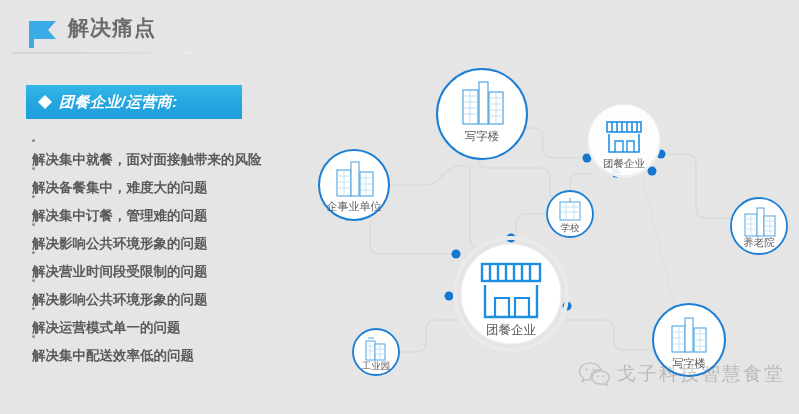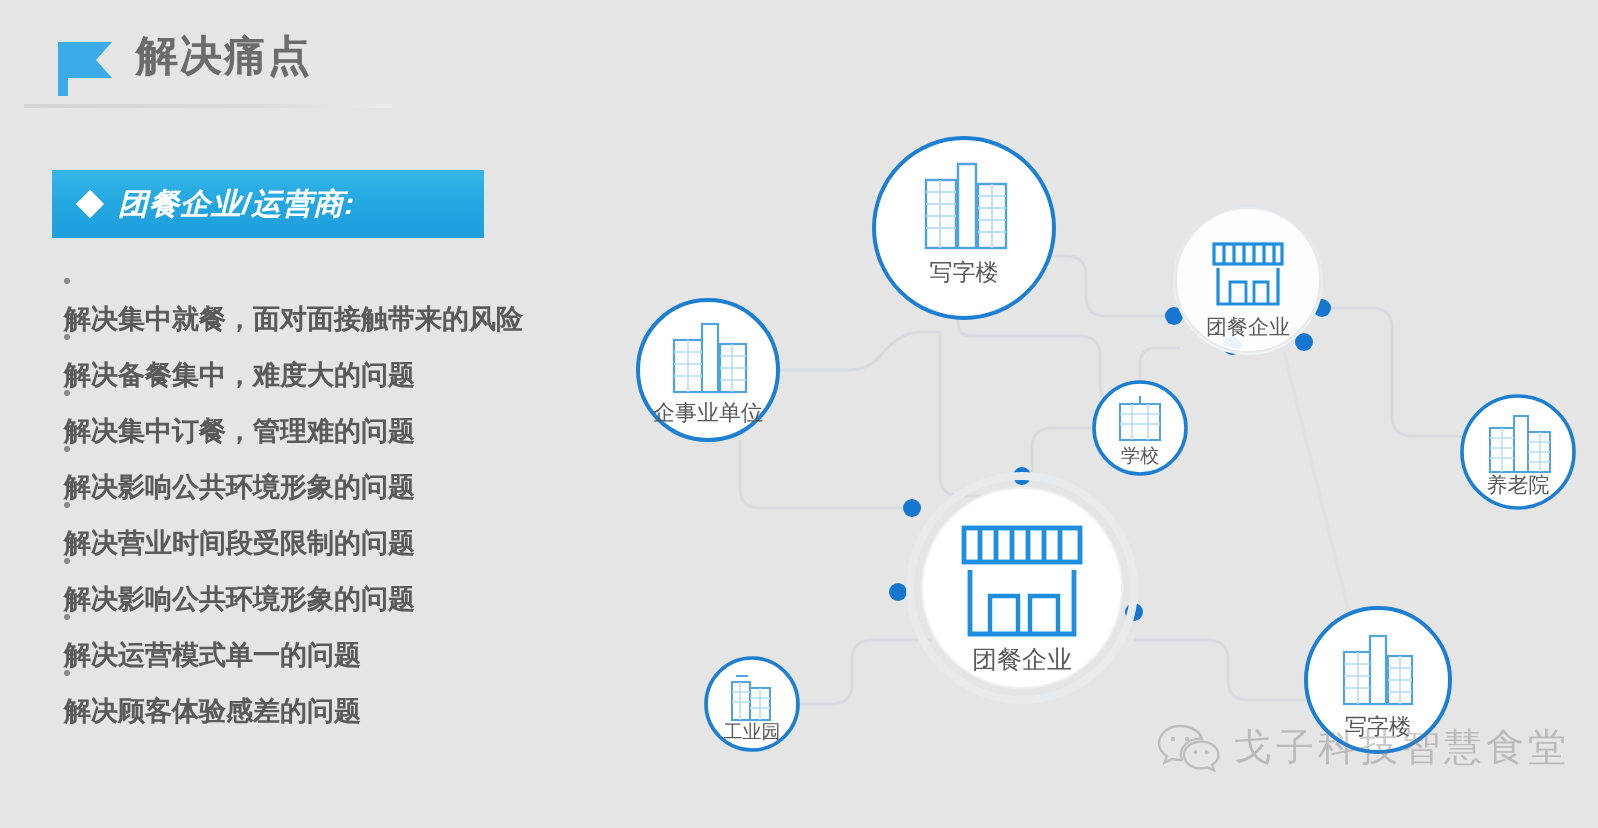--- a/index.html
+++ b/index.html
@@ -196,21 +196,21 @@
     <div class="bullet-item">
       <span class="bullet-dot"></span>
       <span class="bullet-text">解决影响公共环境形象的问题</span>
     </div>
     <div class="bullet-item">
       <span class="bullet-dot"></span>
       <span class="bullet-text">解决运营模式单一的问题</span>
     </div>
     <div class="bullet-item">
       <span class="bullet-dot"></span>
-      <span class="bullet-text">解决顾客体验感差的问题</span>
+      <span class="bullet-text">解决集中配送效率低的问题</span>
     </div>
   </div>
 
   <div id="diagram">
     <svg width="509" height="384" viewBox="0 0 509 384" xmlns="http://www.w3.org/2000/svg">
       <defs>
         <linearGradient id="gradRing" x1="0" y1="0" x2="0" y2="1">
           <stop offset="0%" stop-color="#e2e4e7"></stop>
           <stop offset="100%" stop-color="#f2f3f4"></stop>
         </linearGradient>

